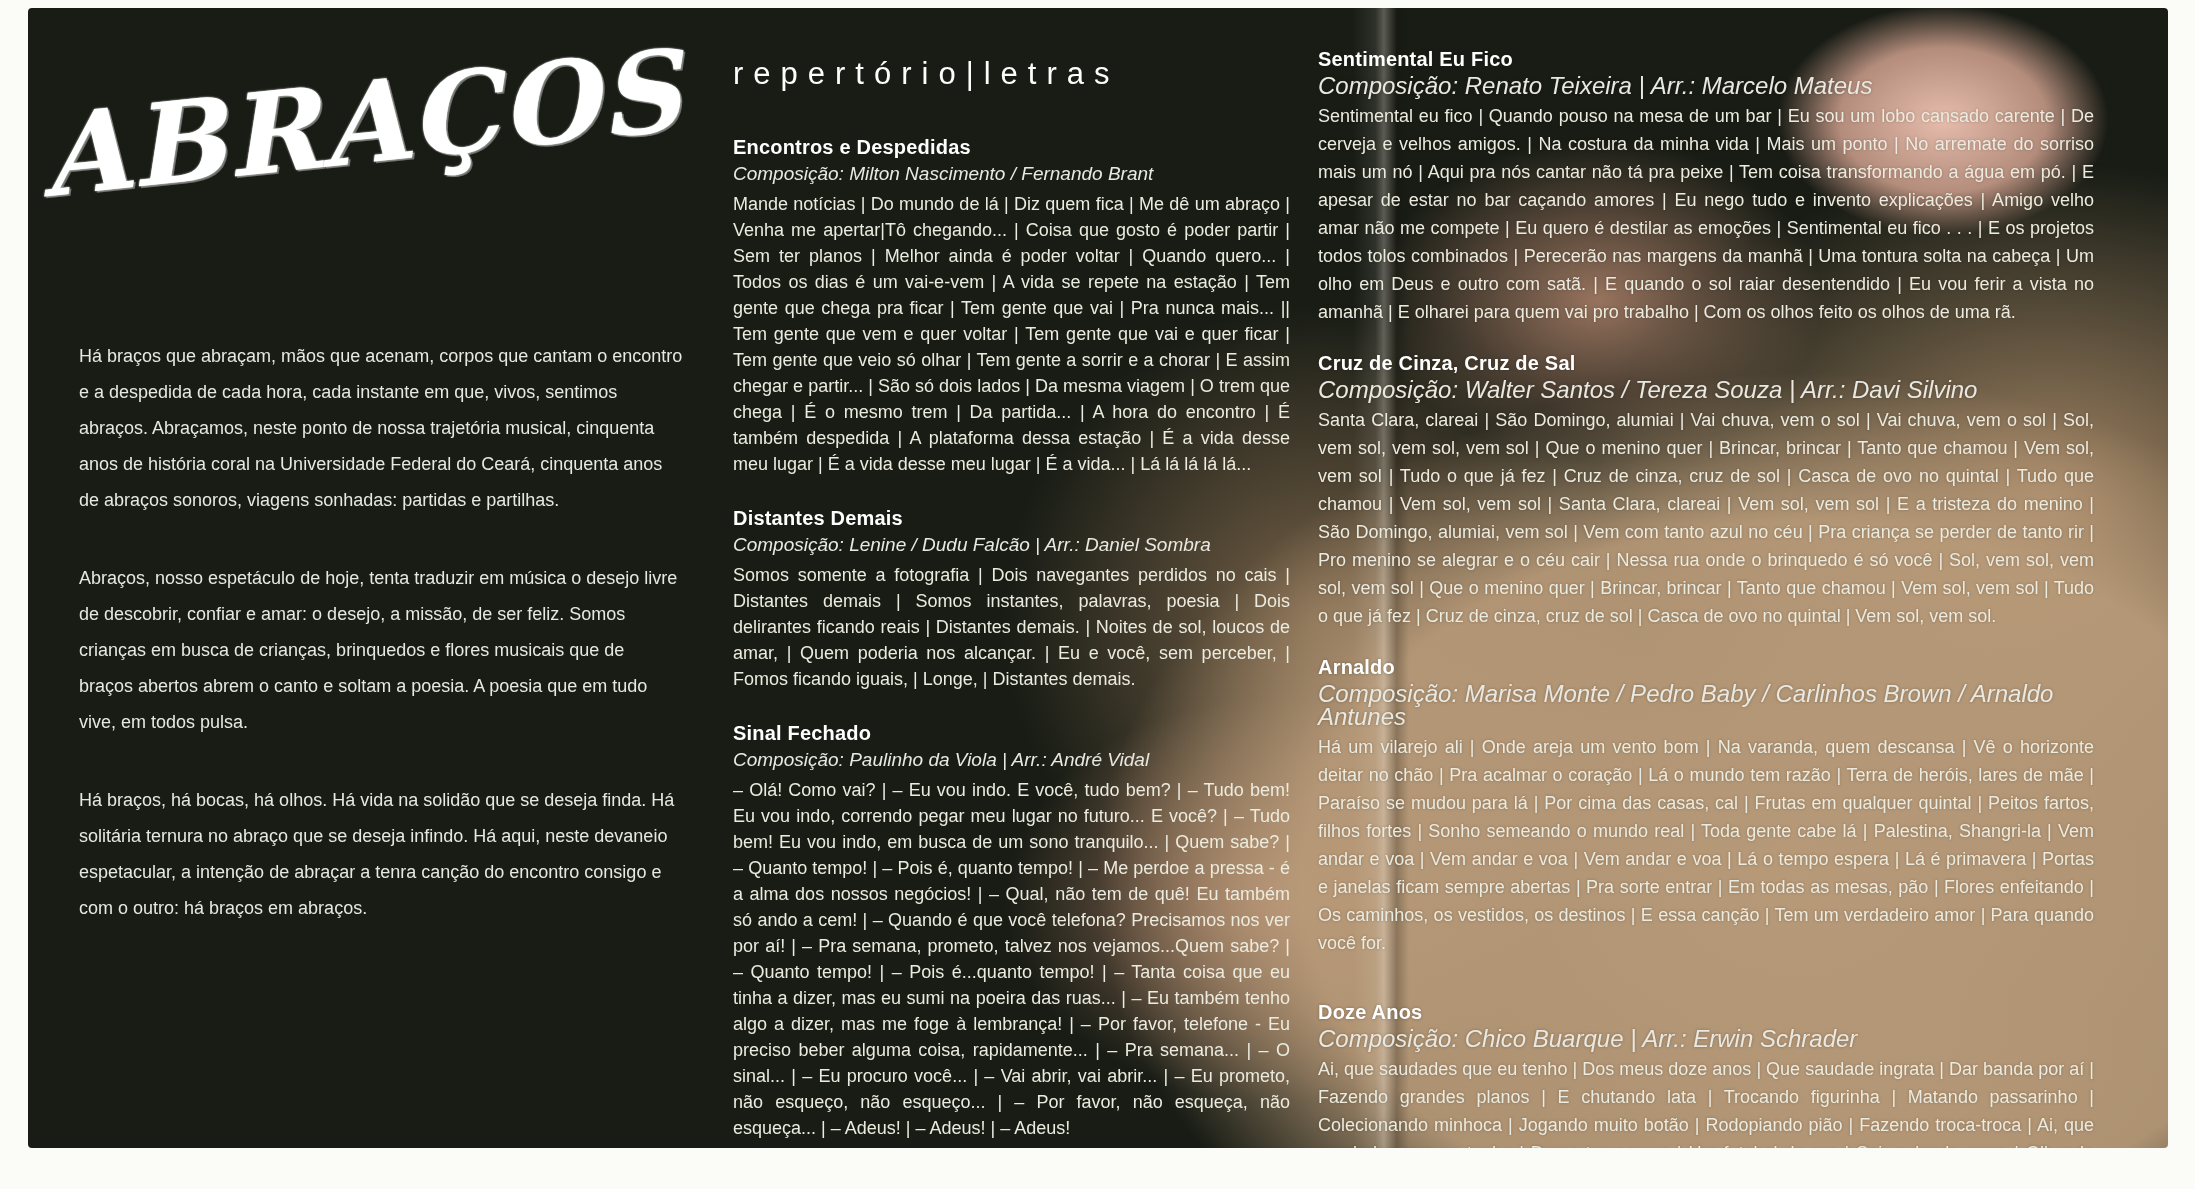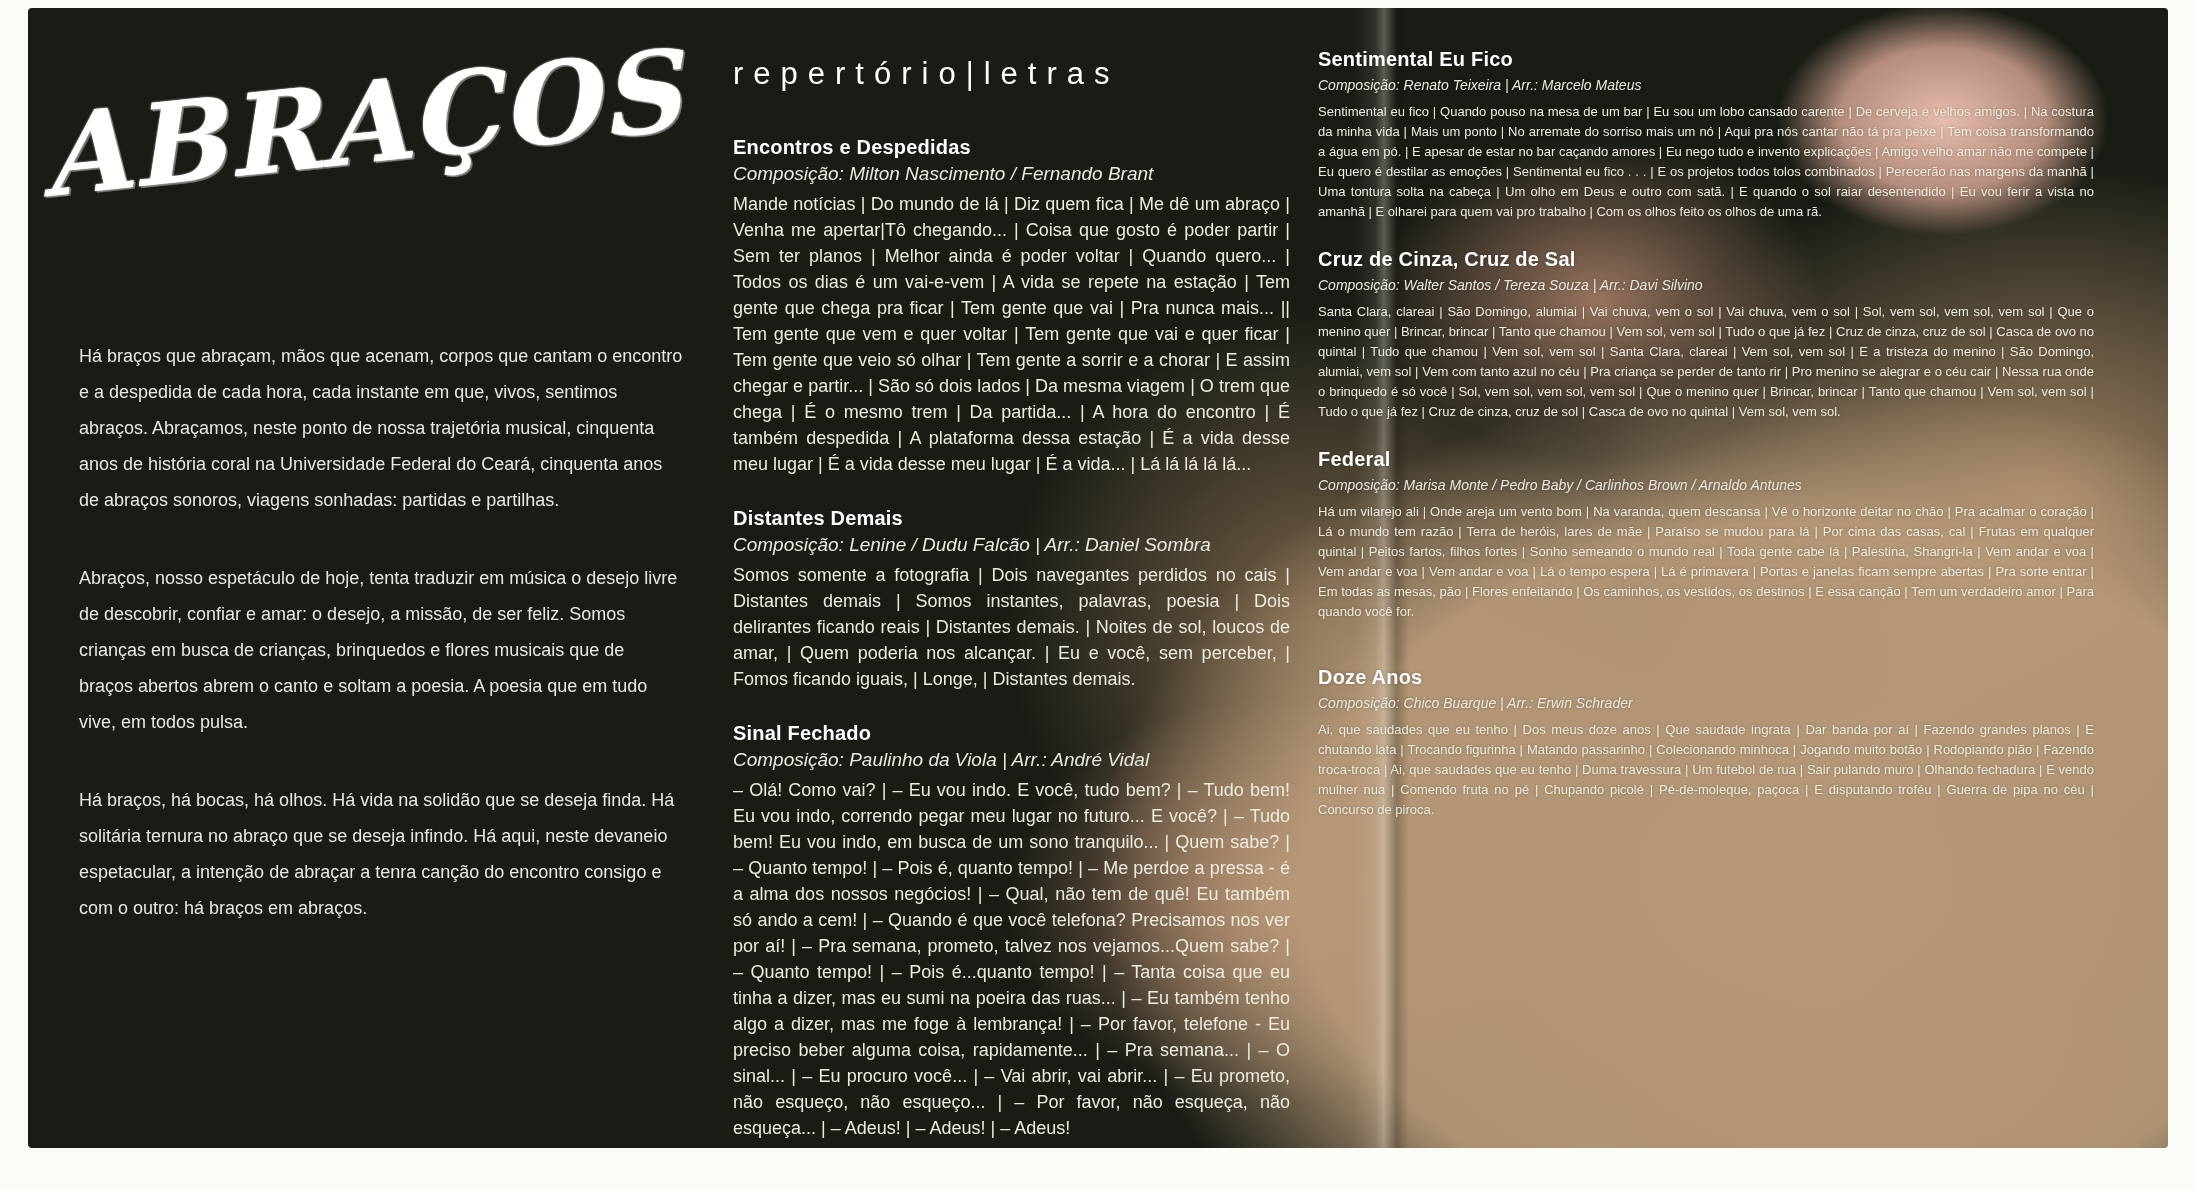--- a/index.html
+++ b/index.html
@@ -49,22 +49,22 @@
     font-size:31px;letter-spacing:10px;color:#fdfdfb;margin:0 0 44px 0;font-weight:normal;
   }
   .song{margin-bottom:26px;}
   .song-title{font-weight:bold;font-size:20px;color:#ffffff;margin-bottom:3px;letter-spacing:0.2px;}
   .song-credits{font-style:italic;font-size:19px;line-height:24px;color:#e9e9e2;}
   .song-lyrics{font-size:18px;line-height:26px;text-align:justify;margin-top:5px;color:#ecebdf;}
   .col-mid .song{margin-bottom:30px;}
   
   .col-right{position:absolute;left:1290px;top:40px;width:776px;color:#f3efe6;}
   .col-right .song{margin-bottom:26px;}
-  .col-right .song-lyrics{font-size:13px;line-height:20px;}
-  .col-right .song-credits{font-size:14px;line-height:23px;}
+  .col-right .song-lyrics{font-size:18px;line-height:28px;}
+  .col-right .song-credits{font-size:24px;line-height:23px;}
   .col-right .song--doze{margin-top:44px;}
   .col-right .song-title,.col-right .song-credits{text-shadow:0 0 3px rgba(40,30,20,0.35);}
   .col-right .song-lyrics{text-shadow:0 0 3px rgba(40,30,20,0.30);}
 </style>
 </head>
 <body>
 
 <div class="booklet">
 
   <div class="logo">ABRAÇOS</div>
@@ -107,21 +107,21 @@
       <div class="song-lyrics">Sentimental eu fico | Quando pouso na mesa de um bar | Eu sou um lobo cansado carente | De cerveja e velhos amigos. | Na costura da minha vida | Mais um ponto | No arremate do sorriso mais um nó | Aqui pra nós cantar não tá pra peixe | Tem coisa transformando a água em pó. | E apesar de estar no bar caçando amores | Eu nego tudo e invento explicações | Amigo velho amar não me compete | Eu quero é destilar as emoções | Sentimental eu fico . . . | E os projetos todos tolos combinados | Perecerão nas margens da manhã | Uma tontura solta na cabeça | Um olho em Deus e outro com satã. | E quando o sol raiar desentendido | Eu vou ferir a vista no amanhã | E olharei para quem vai pro trabalho | Com os olhos feito os olhos de uma rã.</div>
     </div>
 
     <div class="song">
       <div class="song-title">Cruz de Cinza, Cruz de Sal</div>
       <div class="song-credits">Composição: Walter Santos / Tereza Souza | Arr.: Davi Silvino</div>
       <div class="song-lyrics">Santa Clara, clareai | São Domingo, alumiai | Vai chuva, vem o sol | Vai chuva, vem o sol | Sol, vem sol, vem sol, vem sol | Que o menino quer | Brincar, brincar | Tanto que chamou | Vem sol, vem sol | Tudo o que já fez | Cruz de cinza, cruz de sol | Casca de ovo no quintal | Tudo que chamou | Vem sol, vem sol | Santa Clara, clareai | Vem sol, vem sol | E a tristeza do menino | São Domingo, alumiai, vem sol | Vem com tanto azul no céu | Pra criança se perder de tanto rir | Pro menino se alegrar e o céu cair | Nessa rua onde o brinquedo é só você | Sol, vem sol, vem sol, vem sol | Que o menino quer | Brincar, brincar | Tanto que chamou | Vem sol, vem sol | Tudo o que já fez | Cruz de cinza, cruz de sol | Casca de ovo no quintal | Vem sol, vem sol.</div>
     </div>
 
     <div class="song">
-      <div class="song-title">Federal</div>
+      <div class="song-title">Arnaldo</div>
       <div class="song-credits">Composição: Marisa Monte / Pedro Baby / Carlinhos Brown / Arnaldo Antunes</div>
       <div class="song-lyrics">Há um vilarejo ali | Onde areja um vento bom | Na varanda, quem descansa | Vê o horizonte deitar no chão | Pra acalmar o coração | Lá o mundo tem razão | Terra de heróis, lares de mãe | Paraíso se mudou para lá | Por cima das casas, cal | Frutas em qualquer quintal | Peitos fartos, filhos fortes | Sonho semeando o mundo real | Toda gente cabe lá | Palestina, Shangri-la | Vem andar e voa | Vem andar e voa | Vem andar e voa | Lá o tempo espera | Lá é primavera | Portas e janelas ficam sempre abertas | Pra sorte entrar | Em todas as mesas, pão | Flores enfeitando | Os caminhos, os vestidos, os destinos | E essa canção | Tem um verdadeiro amor | Para quando você for.</div>
     </div>
 
     <div class="song song--doze">
       <div class="song-title">Doze Anos</div>
       <div class="song-credits">Composição: Chico Buarque | Arr.:  Erwin Schrader</div>
       <div class="song-lyrics">Ai, que saudades que eu tenho | Dos meus doze anos | Que saudade ingrata | Dar banda por aí | Fazendo grandes planos | E chutando lata | Trocando figurinha | Matando passarinho | Colecionando minhoca | Jogando muito botão | Rodopiando pião | Fazendo troca-troca | Ai, que saudades que eu tenho | Duma travessura | Um futebol de rua | Sair pulando muro | Olhando fechadura | E vendo mulher nua | Comendo fruta no pé | Chupando picolé | Pé-de-moleque, paçoca | E disputando troféu | Guerra de pipa no céu | Concurso de piroca.</div>
     </div>
 

